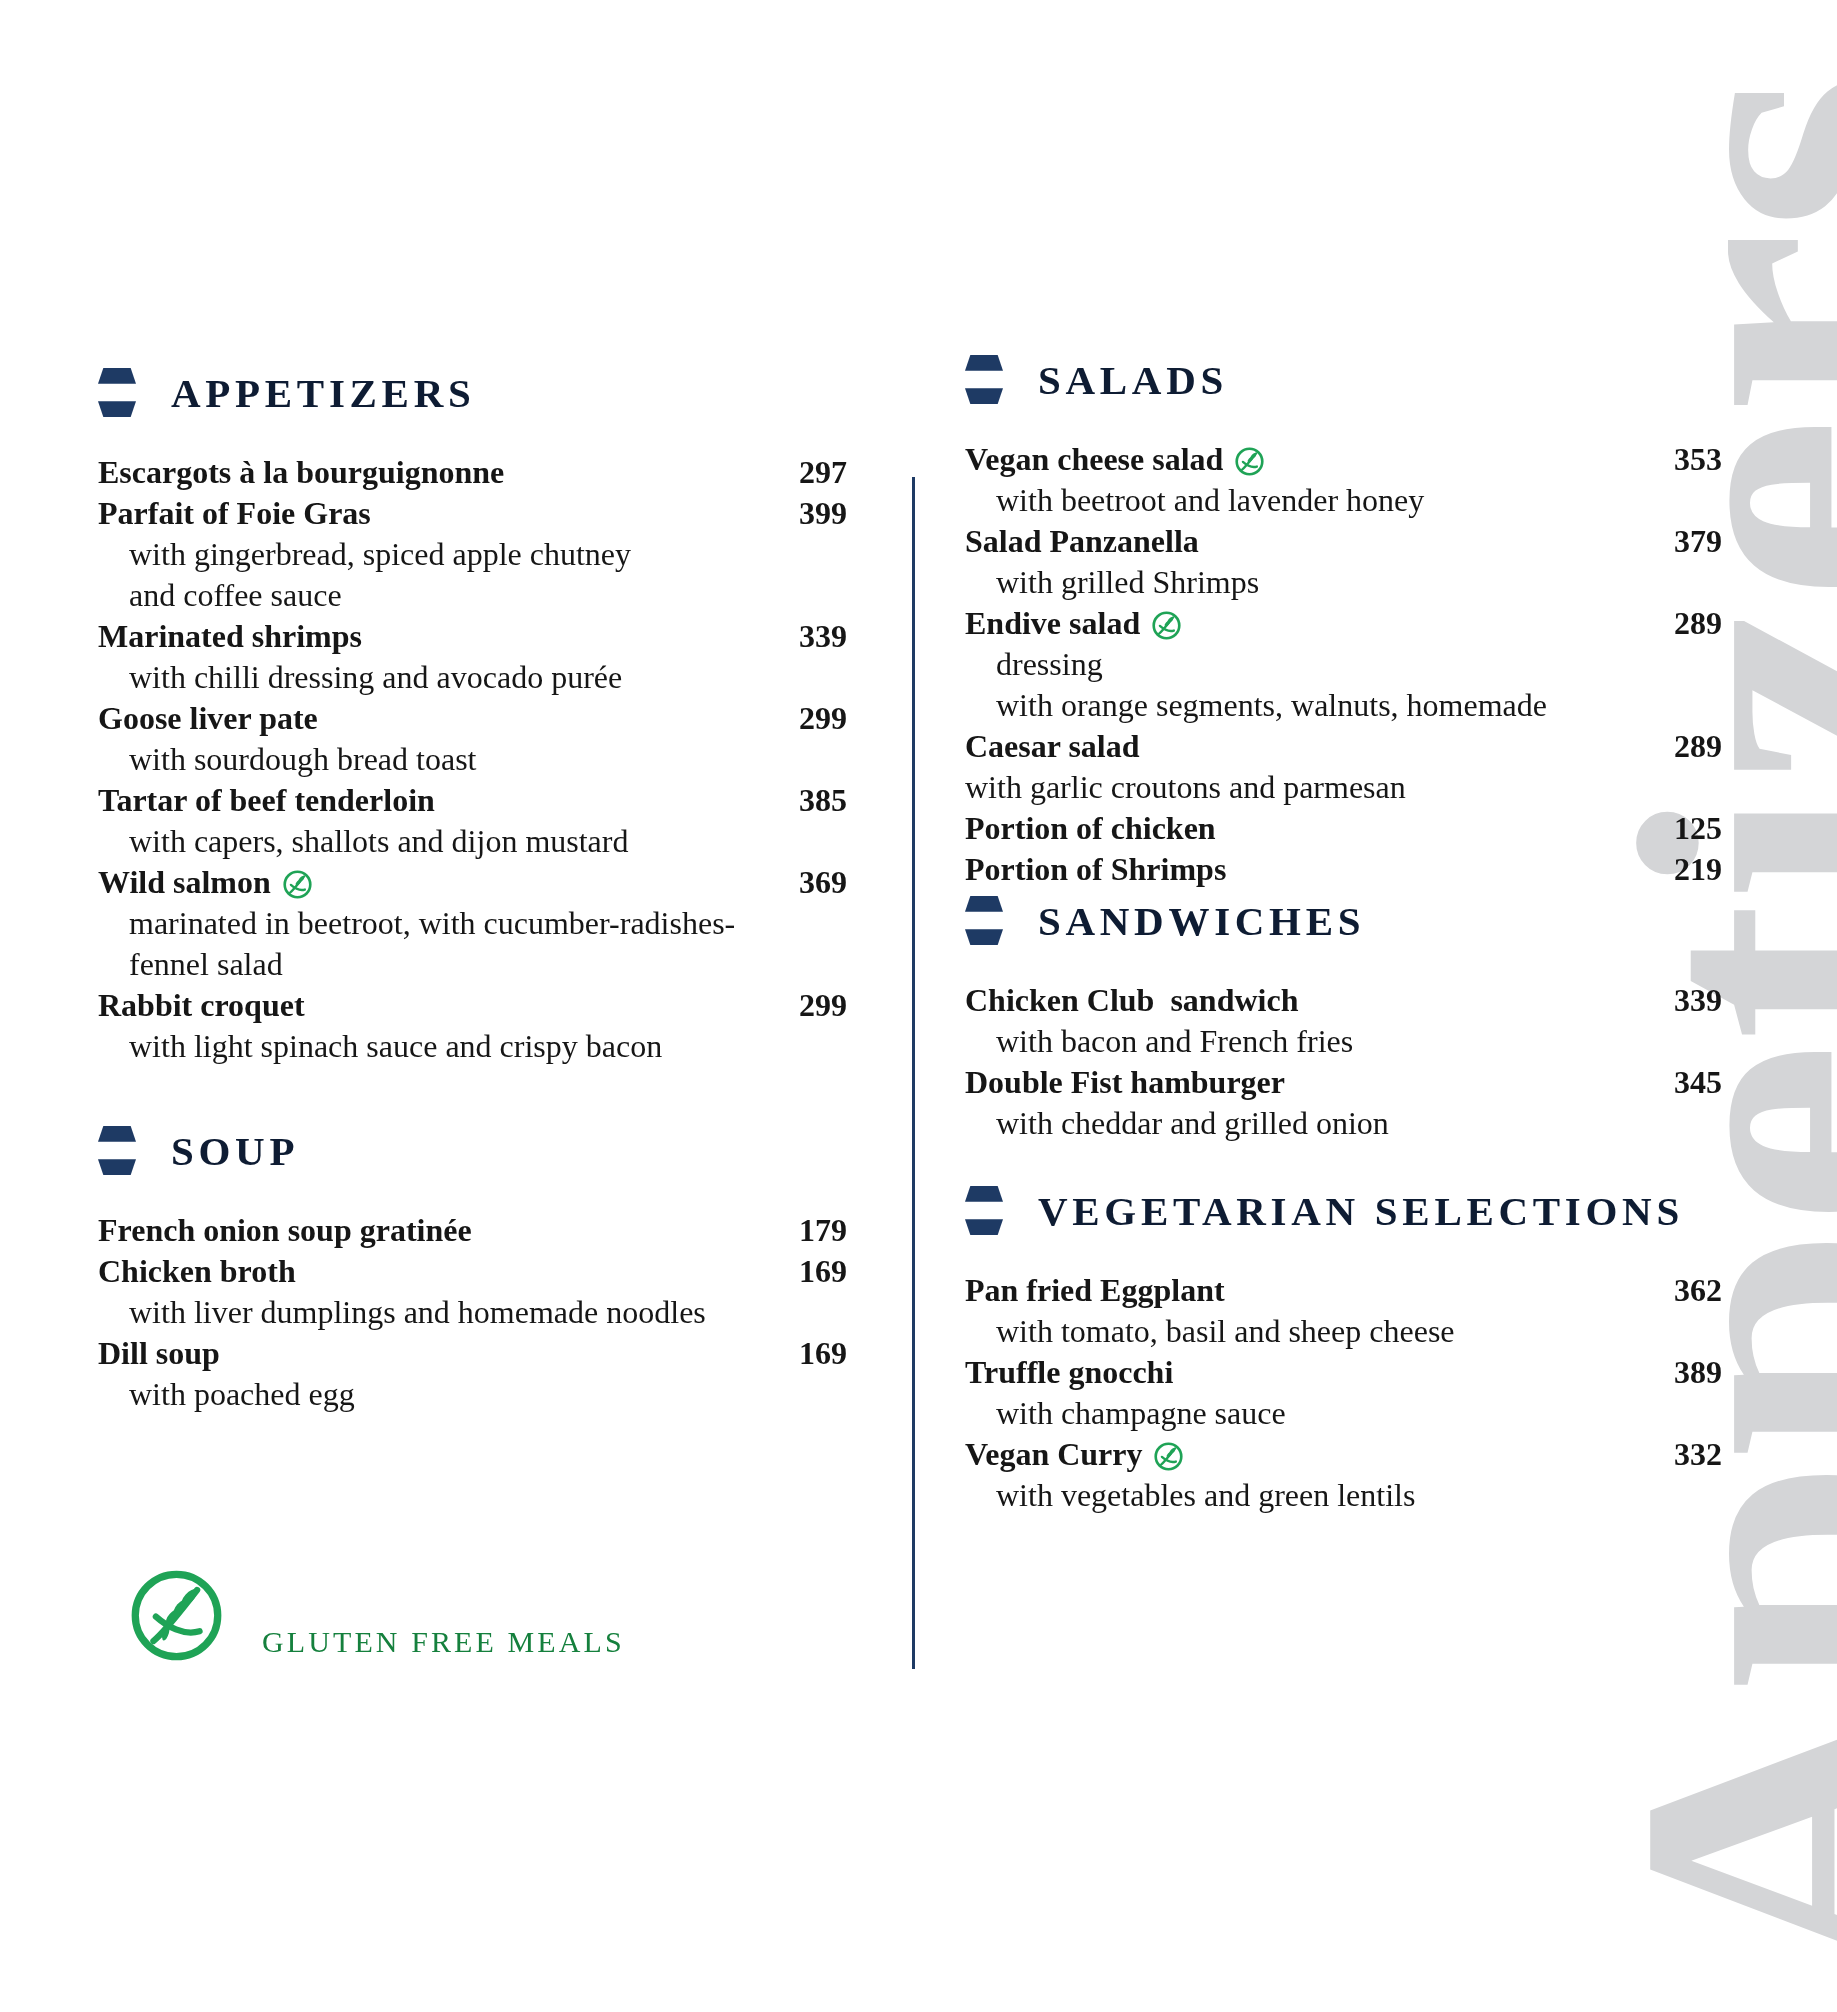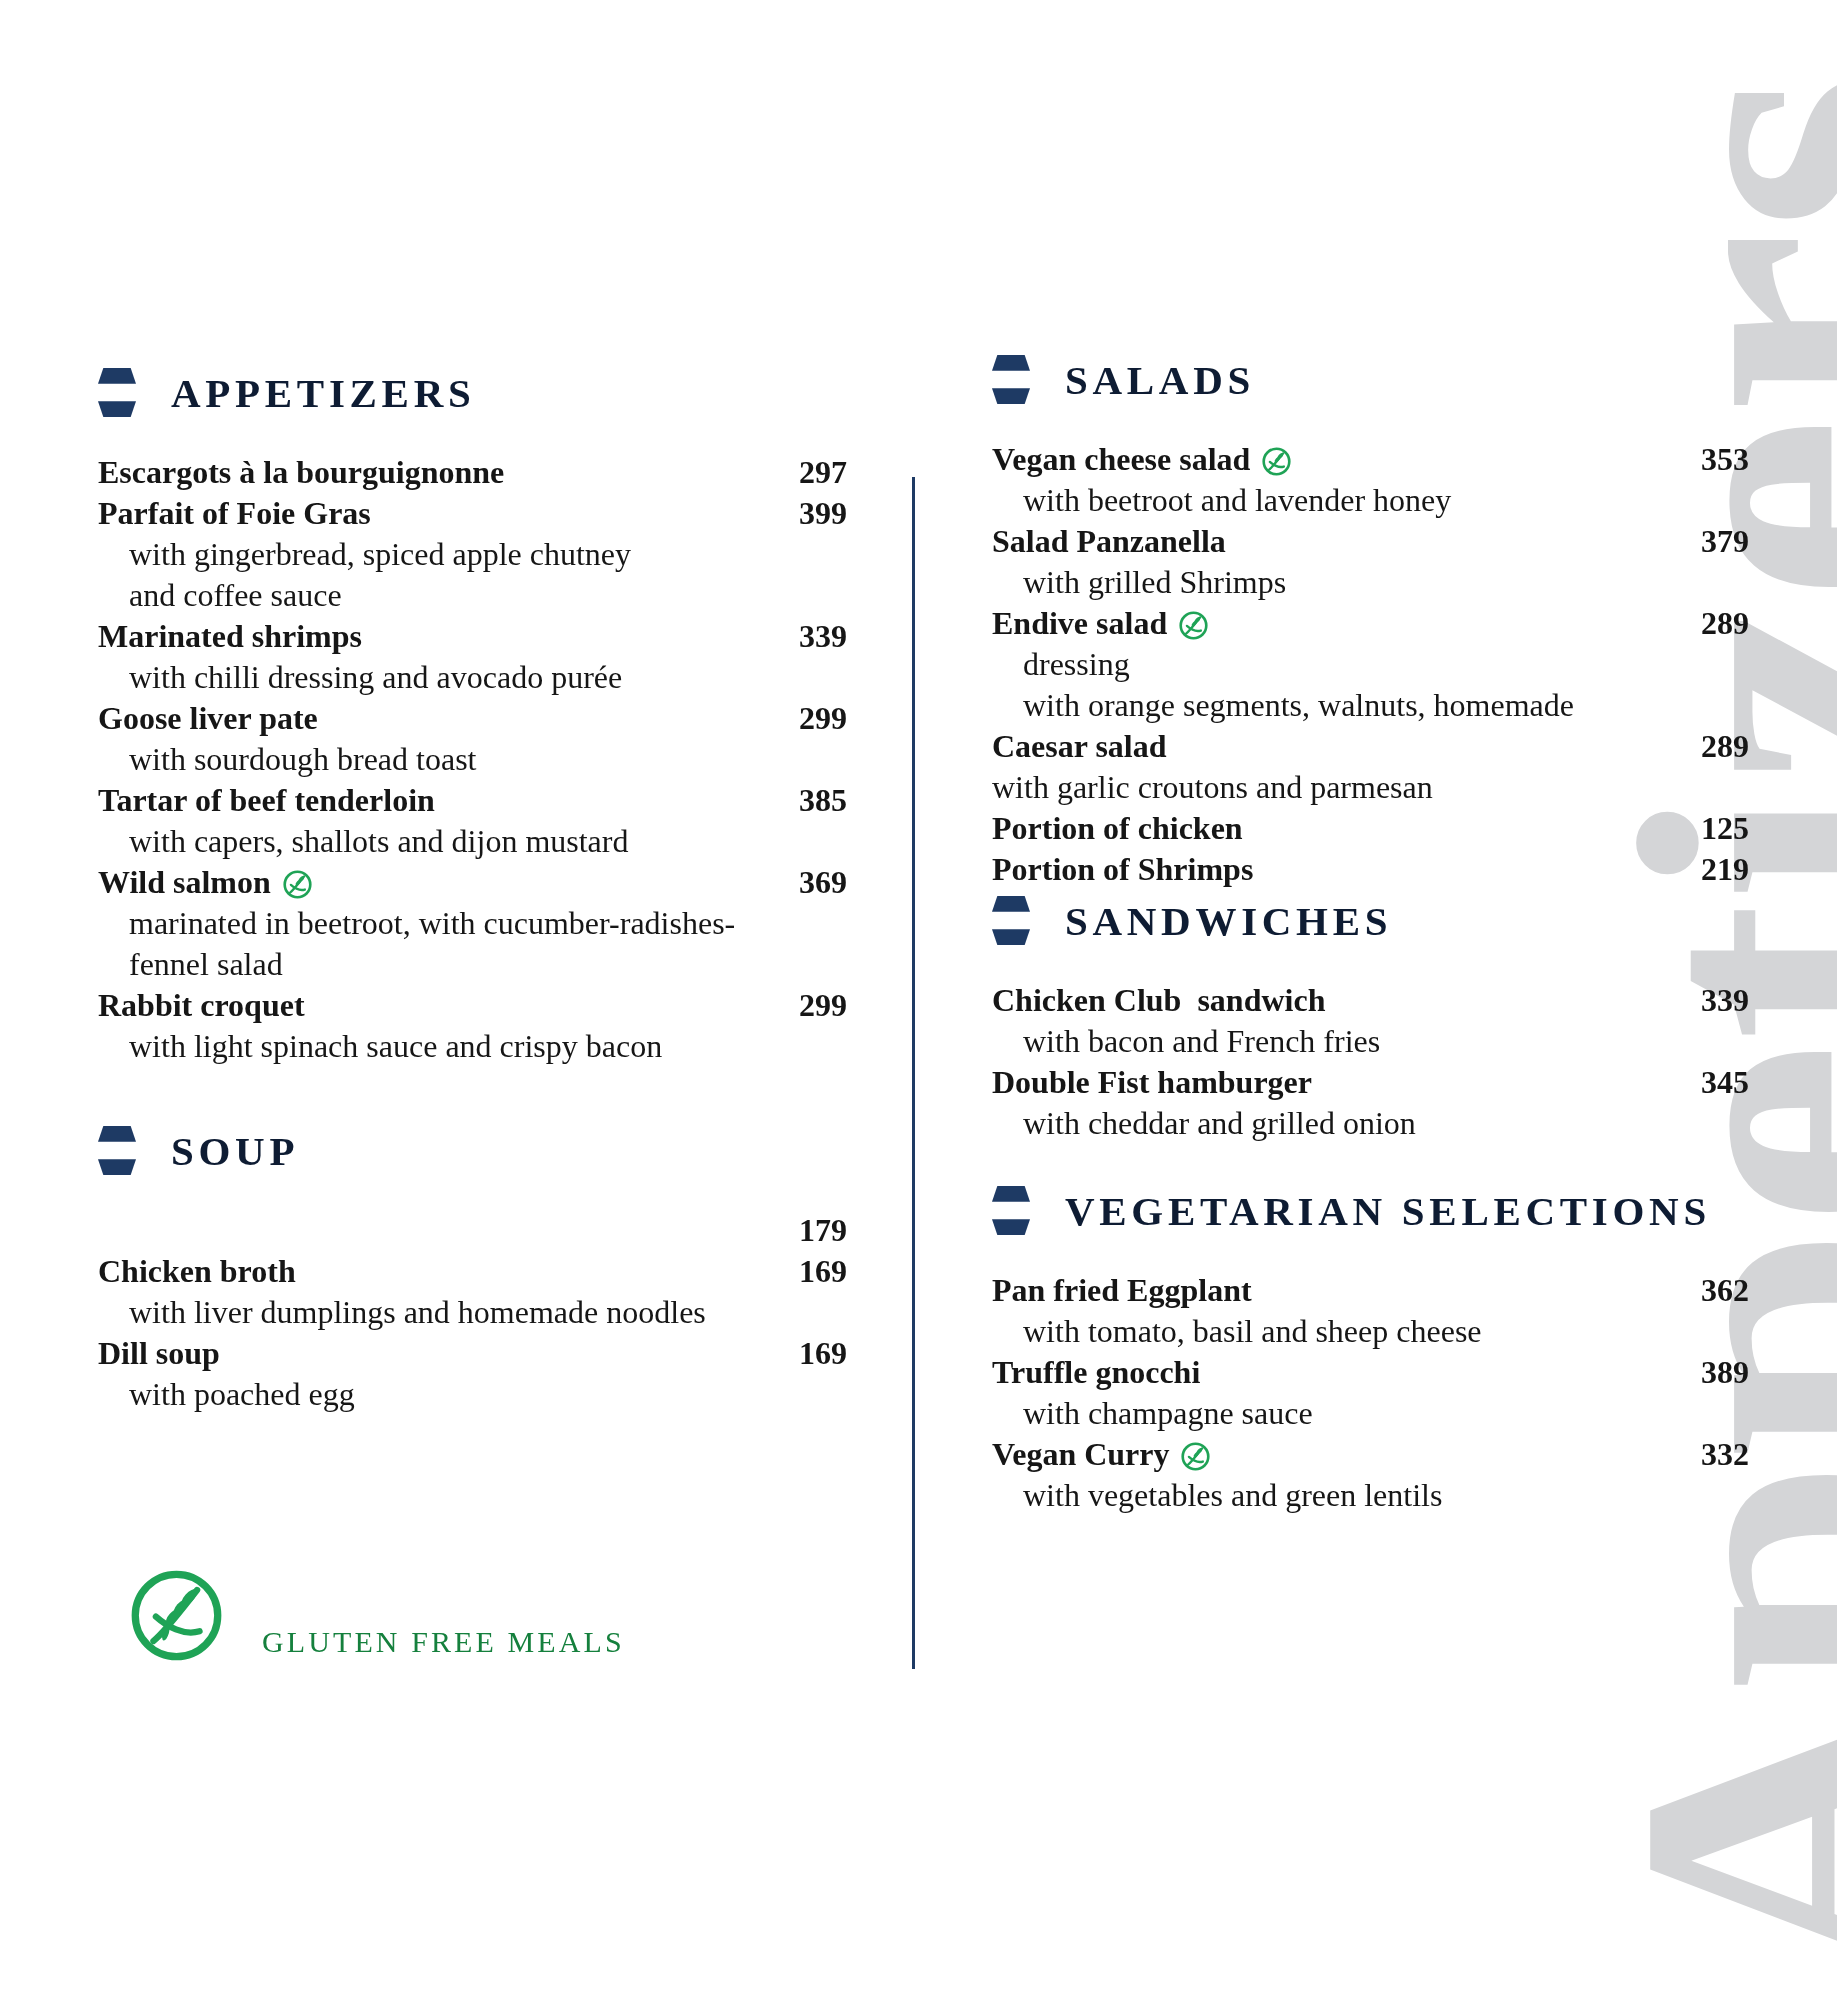--- a/index.html
+++ b/index.html
@@ -17,21 +17,21 @@
     font-weight:bold;font-size:417px;line-height:1;
     color:var(--wm);white-space:nowrap;z-index:0;user-select:none;
   }
 
   
   .divider{position:absolute;left:912px;top:477px;width:3.1px;height:1192px;background:var(--navy);z-index:1}
 
   
   .col{position:absolute;top:0;z-index:2}
   .col-left{left:98px;width:749px;height:2013px}
-  .col-right{left:992px;width:757px;height:1919px}
+  .col-right{left:965px;width:757px;height:1919px}
   .section{position:absolute;left:0;right:0}
   #sec-appetizers{top:368px}
   #sec-soup{top:1126px}
   #sec-salads{top:355px}
   #sec-sandwiches{top:896px}
   #sec-vegetarian{top:1186px}
 
   .sec-header{display:flex;align-items:center;gap:35px;height:49px}
   .hex-icon{position:relative;width:38px;height:49px;flex:0 0 auto}
   .hex-icon .bar{position:absolute;left:0;width:100%;height:15.7px;background:var(--navy)}
@@ -127,20 +127,21 @@
       <section class="section" id="sec-soup">
         <div class="sec-header">
           <div class="hex-icon">
             <div class="bar bar-top"></div>
             <div class="bar bar-bot"></div>
           </div>
           <h2 class="sec-title">SOUP</h2>
         </div>
         <div class="rows">
           <div class="row item-row">
+            <span class="item-name">French onion soup gratinée</span>
             <span class="spacer"></span>
             <span class="item-price">179</span>
           </div>
           <div class="row item-row">
             <span class="item-name">Chicken broth</span>
             <span class="spacer"></span>
             <span class="item-price">169</span>
           </div>
           <div class="row desc-row">with liver dumplings and homemade noodles</div>
           <div class="row item-row">

